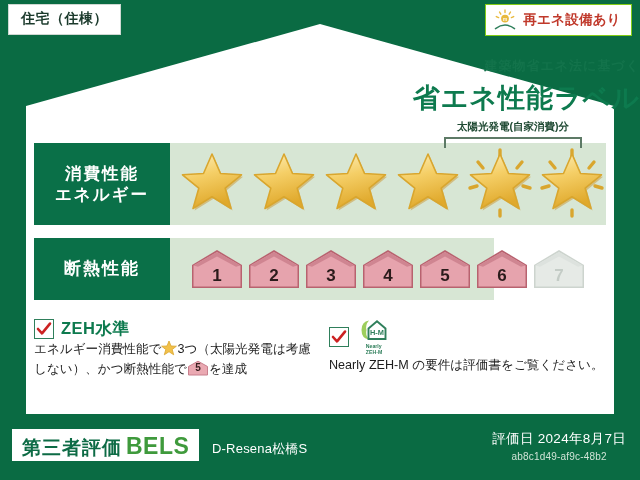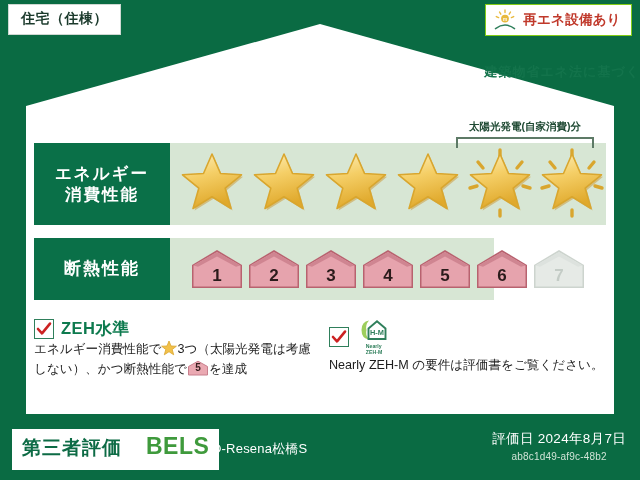--- a/index.html
+++ b/index.html
@@ -48,21 +48,21 @@
     z-index: 6;
   }
   .badge-renew .txt {
     font-size: 13.5px; font-weight: bold; color: #c0392b;
     letter-spacing: .3px;
   }
   .sun-ico { width: 26px; height: 22px; display: block; }
 
   
   .title-wrap {
-    position: absolute; left: 0; right: 0; top: 63px;
+    position: absolute; left: 0; right: 0; top: 57px;
     text-align: right; z-index: 5;
   }
   .title-sub {
     font-size: 13px; font-weight: bold; color: #13734b;
     letter-spacing: 1px;
   }
   .title-main {
     margin-top: 5px;
     font-size: 27px; font-weight: bold; color: #0d7a4e;
     letter-spacing: 1px;
@@ -95,21 +95,21 @@
   #row-energy .row-label { width: 136px; font-size: 16.5px; }
   .stars {
     position: absolute; left: 8px; top: 0; right: 4px; bottom: 0;
     display: flex; align-items: center; gap: 4px;
   }
   .star-cell { position: relative; width: 68px; height: 72px; flex: none; }
   .star-cell svg { position: absolute; left: 0; top: 0; width: 68px; height: 72px; }
 
   .solar-bracket {
     position: absolute;
-    right: 12px; top: -17px;
+    right: 24px; top: -17px;
     width: 138px; height: 30px;
   }
   .solar-bracket .cap {
     position: absolute; left: 0; right: 0; top: 11px;
     height: 2px; background: #5d7a66;
   }
   .solar-bracket .lg, .solar-bracket .rg {
     position: absolute; top: 11px; width: 2px; height: 11px; background: #5d7a66;
   }
   .solar-bracket .lg { left: 0; }
@@ -180,22 +180,22 @@
     line-height: 1.15; text-align: left;
   }
 
   
   .bottom {
     position: absolute; left: 0; right: 0; bottom: 0; height: 62px;
     background: #0a6b43; z-index: 6;
   }
   .bels-box {
     position: absolute; left: 12px; top: 11px;
-    background: #ffffff; padding: 4px 10px 9px 10px;
-    display: flex; align-items: baseline; gap: 24px;
+    background: #ffffff; padding: 4px 10px 0 10px;
+    display: flex; align-items: baseline; gap: 4px;
   }
   .bels-jp { font-size: 19px; font-weight: bold; color: #0d6b45; letter-spacing: 1px; }
   .bels-en { font-size: 23px; font-weight: bold; color: #3f9a3c; letter-spacing: .5px; }
   .bldg-name {
     position: absolute; left: 212px; top: 22px;
     color: #ffffff; font-size: 13px; letter-spacing: .2px;
   }
   .eval {
     position: absolute; right: 14px; top: 12px; text-align: center;
   }
@@ -224,26 +224,27 @@
         <circle cx="13" cy="9.6" r="3.9" fill="#e8b93c"></circle>
         <text x="13" y="11.6" font-size="4.6" text-anchor="middle" fill="#ffffff" font-family="Liberation Sans, sans-serif" font-weight="bold">m</text>
         <path d="M3.5 19.6 Q13 12.6 22.5 19.6" stroke="#2f7f5b" stroke-width="1.5" fill="none" stroke-linecap="round"></path>
       </svg>
     </span>
     <span class="txt">再エネ設備あり</span>
   </div>
 
   <div class="title-wrap">
     <div class="title-sub">建築物省エネ法に基づく</div>
+    <div class="title-main">省エネ性能ラベル</div>
   </div>
 
   <div class="row" id="row-energy">
     <div class="row-label">
+      <span>消費性能</span>
       <span>エネルギー</span>
-      <span>消費性能</span>
     </div>
     <div class="row-body">
       <div class="stars" id="stars">
           <div class="star-cell">
             <svg viewBox="0 0 68 72">
        <defs>
          <linearGradient id="sg0" x1="0" y1="0" x2="0.3" y2="1">
            <stop offset="0%" stop-color="#fdf0bf"></stop>
            <stop offset="45%" stop-color="#f5cf67"></stop>
            <stop offset="100%" stop-color="#e0a92c"></stop>

